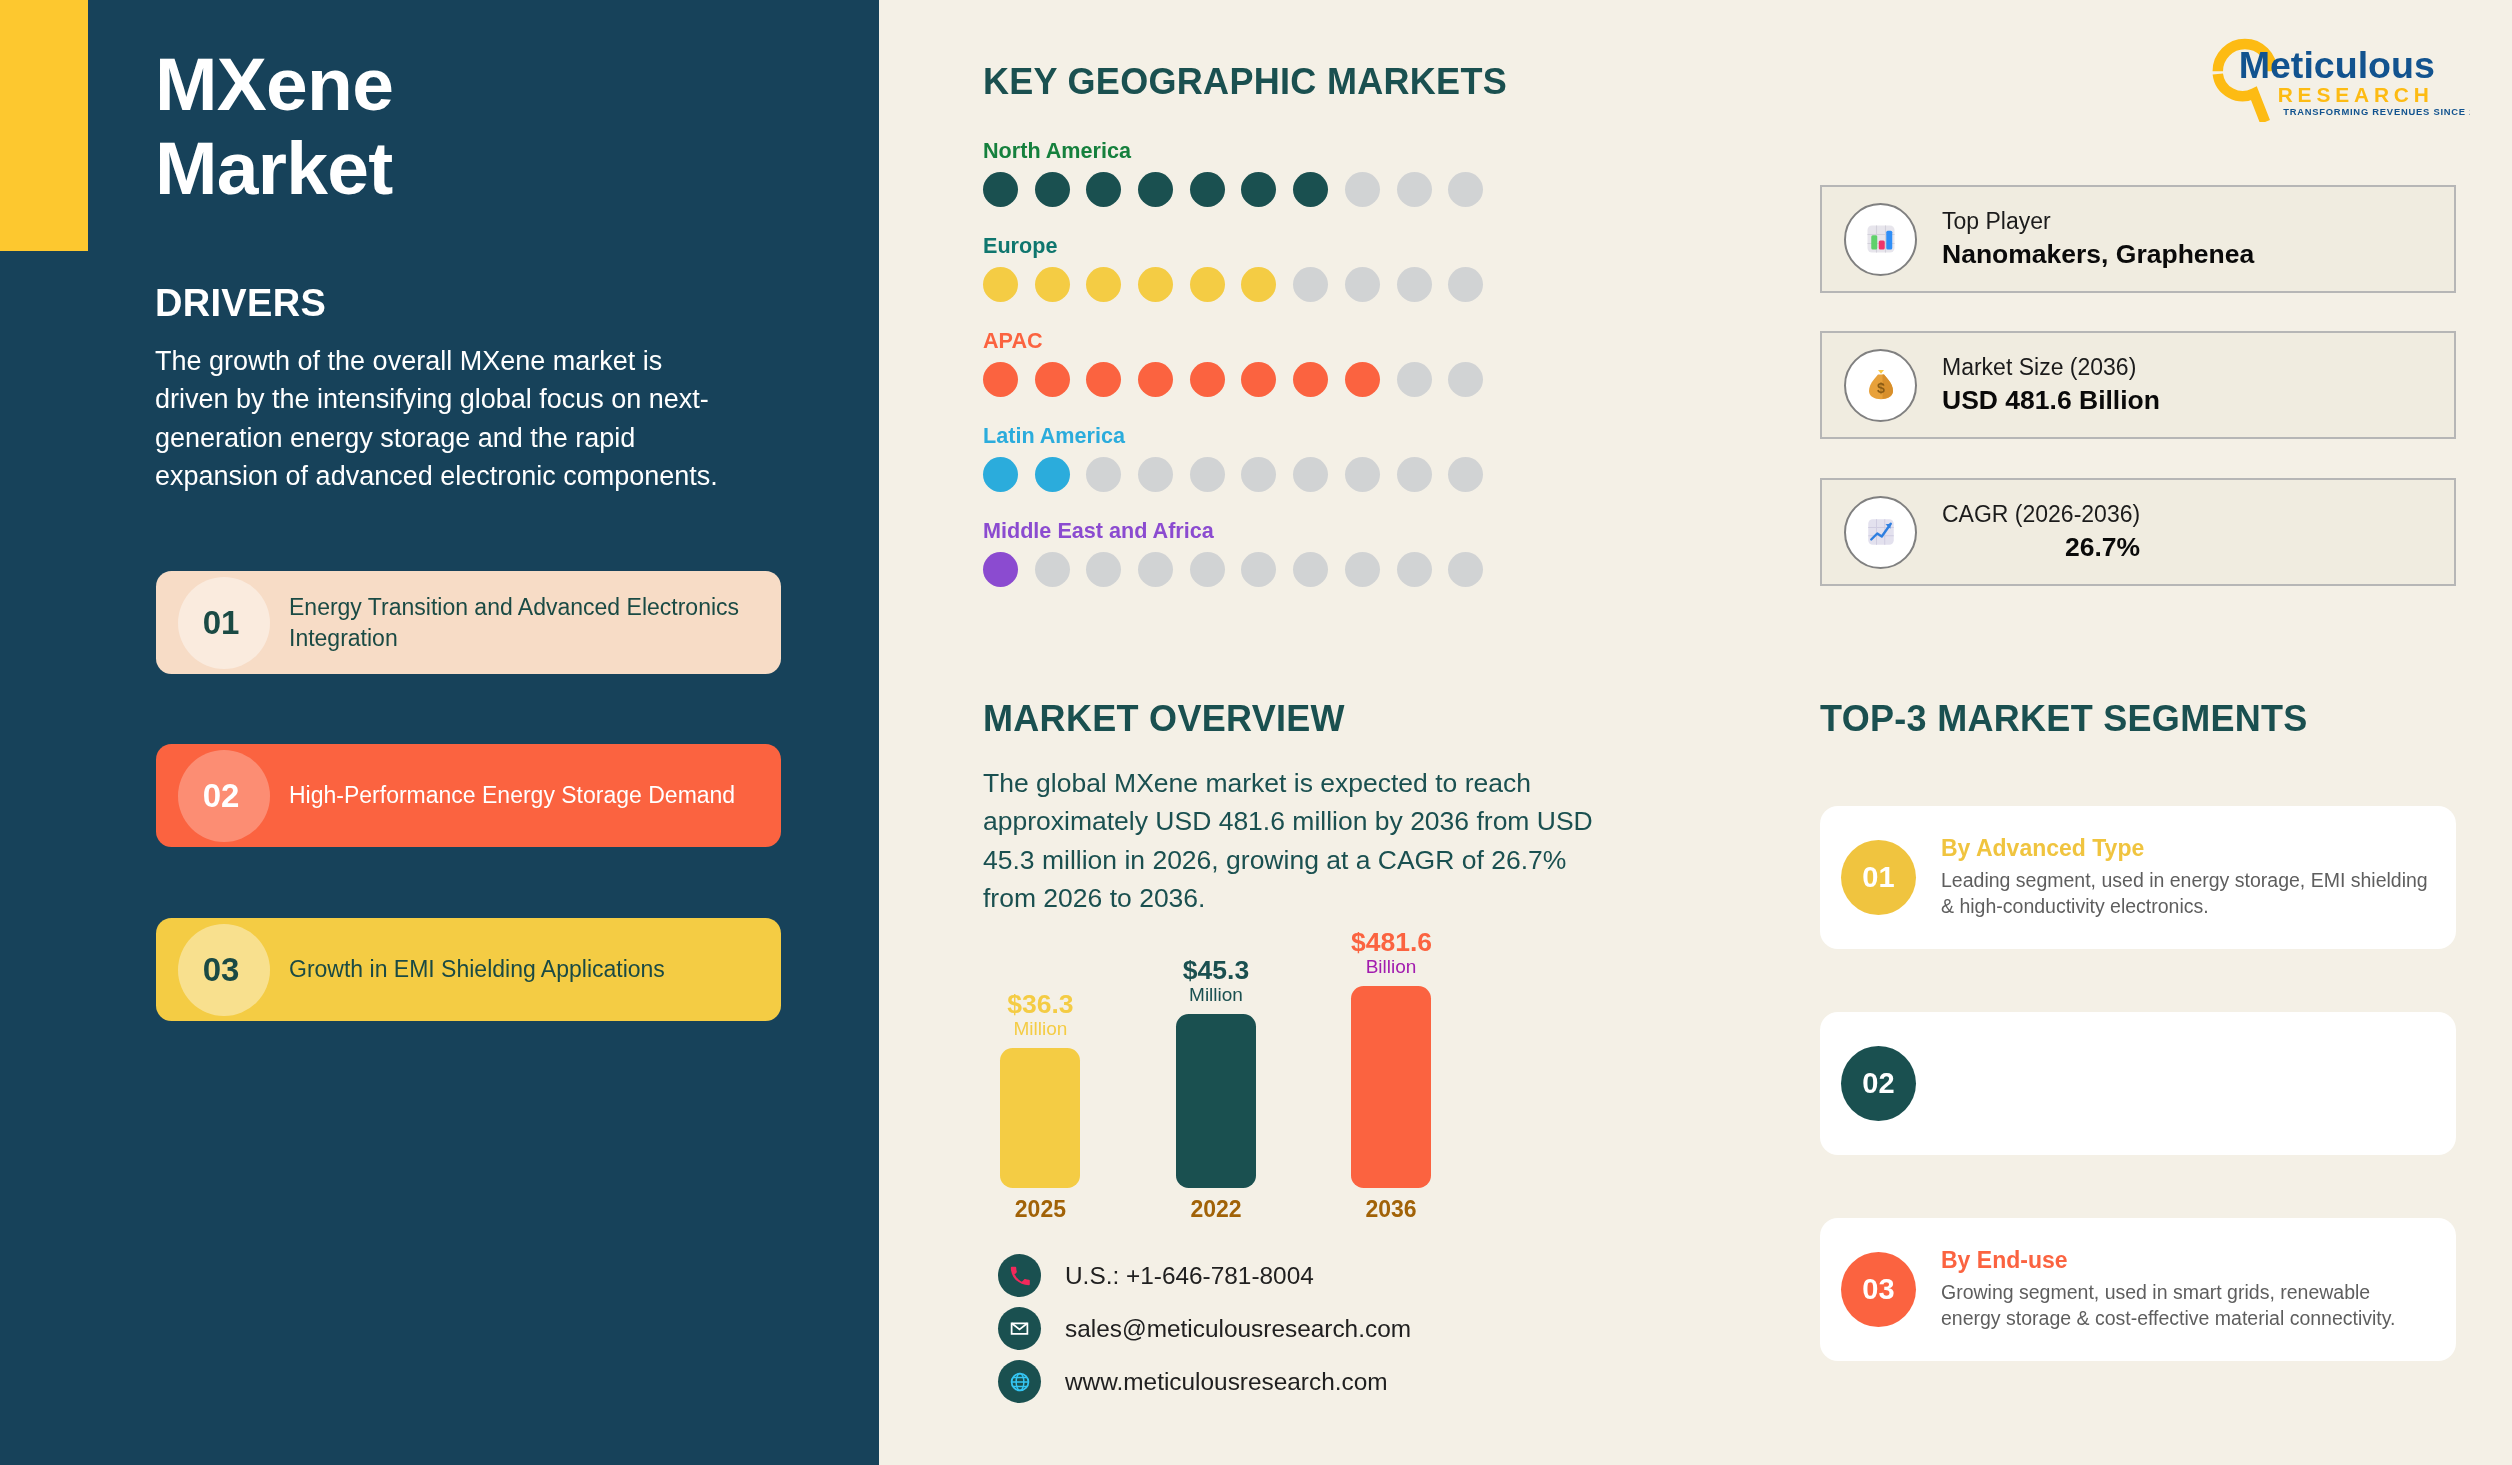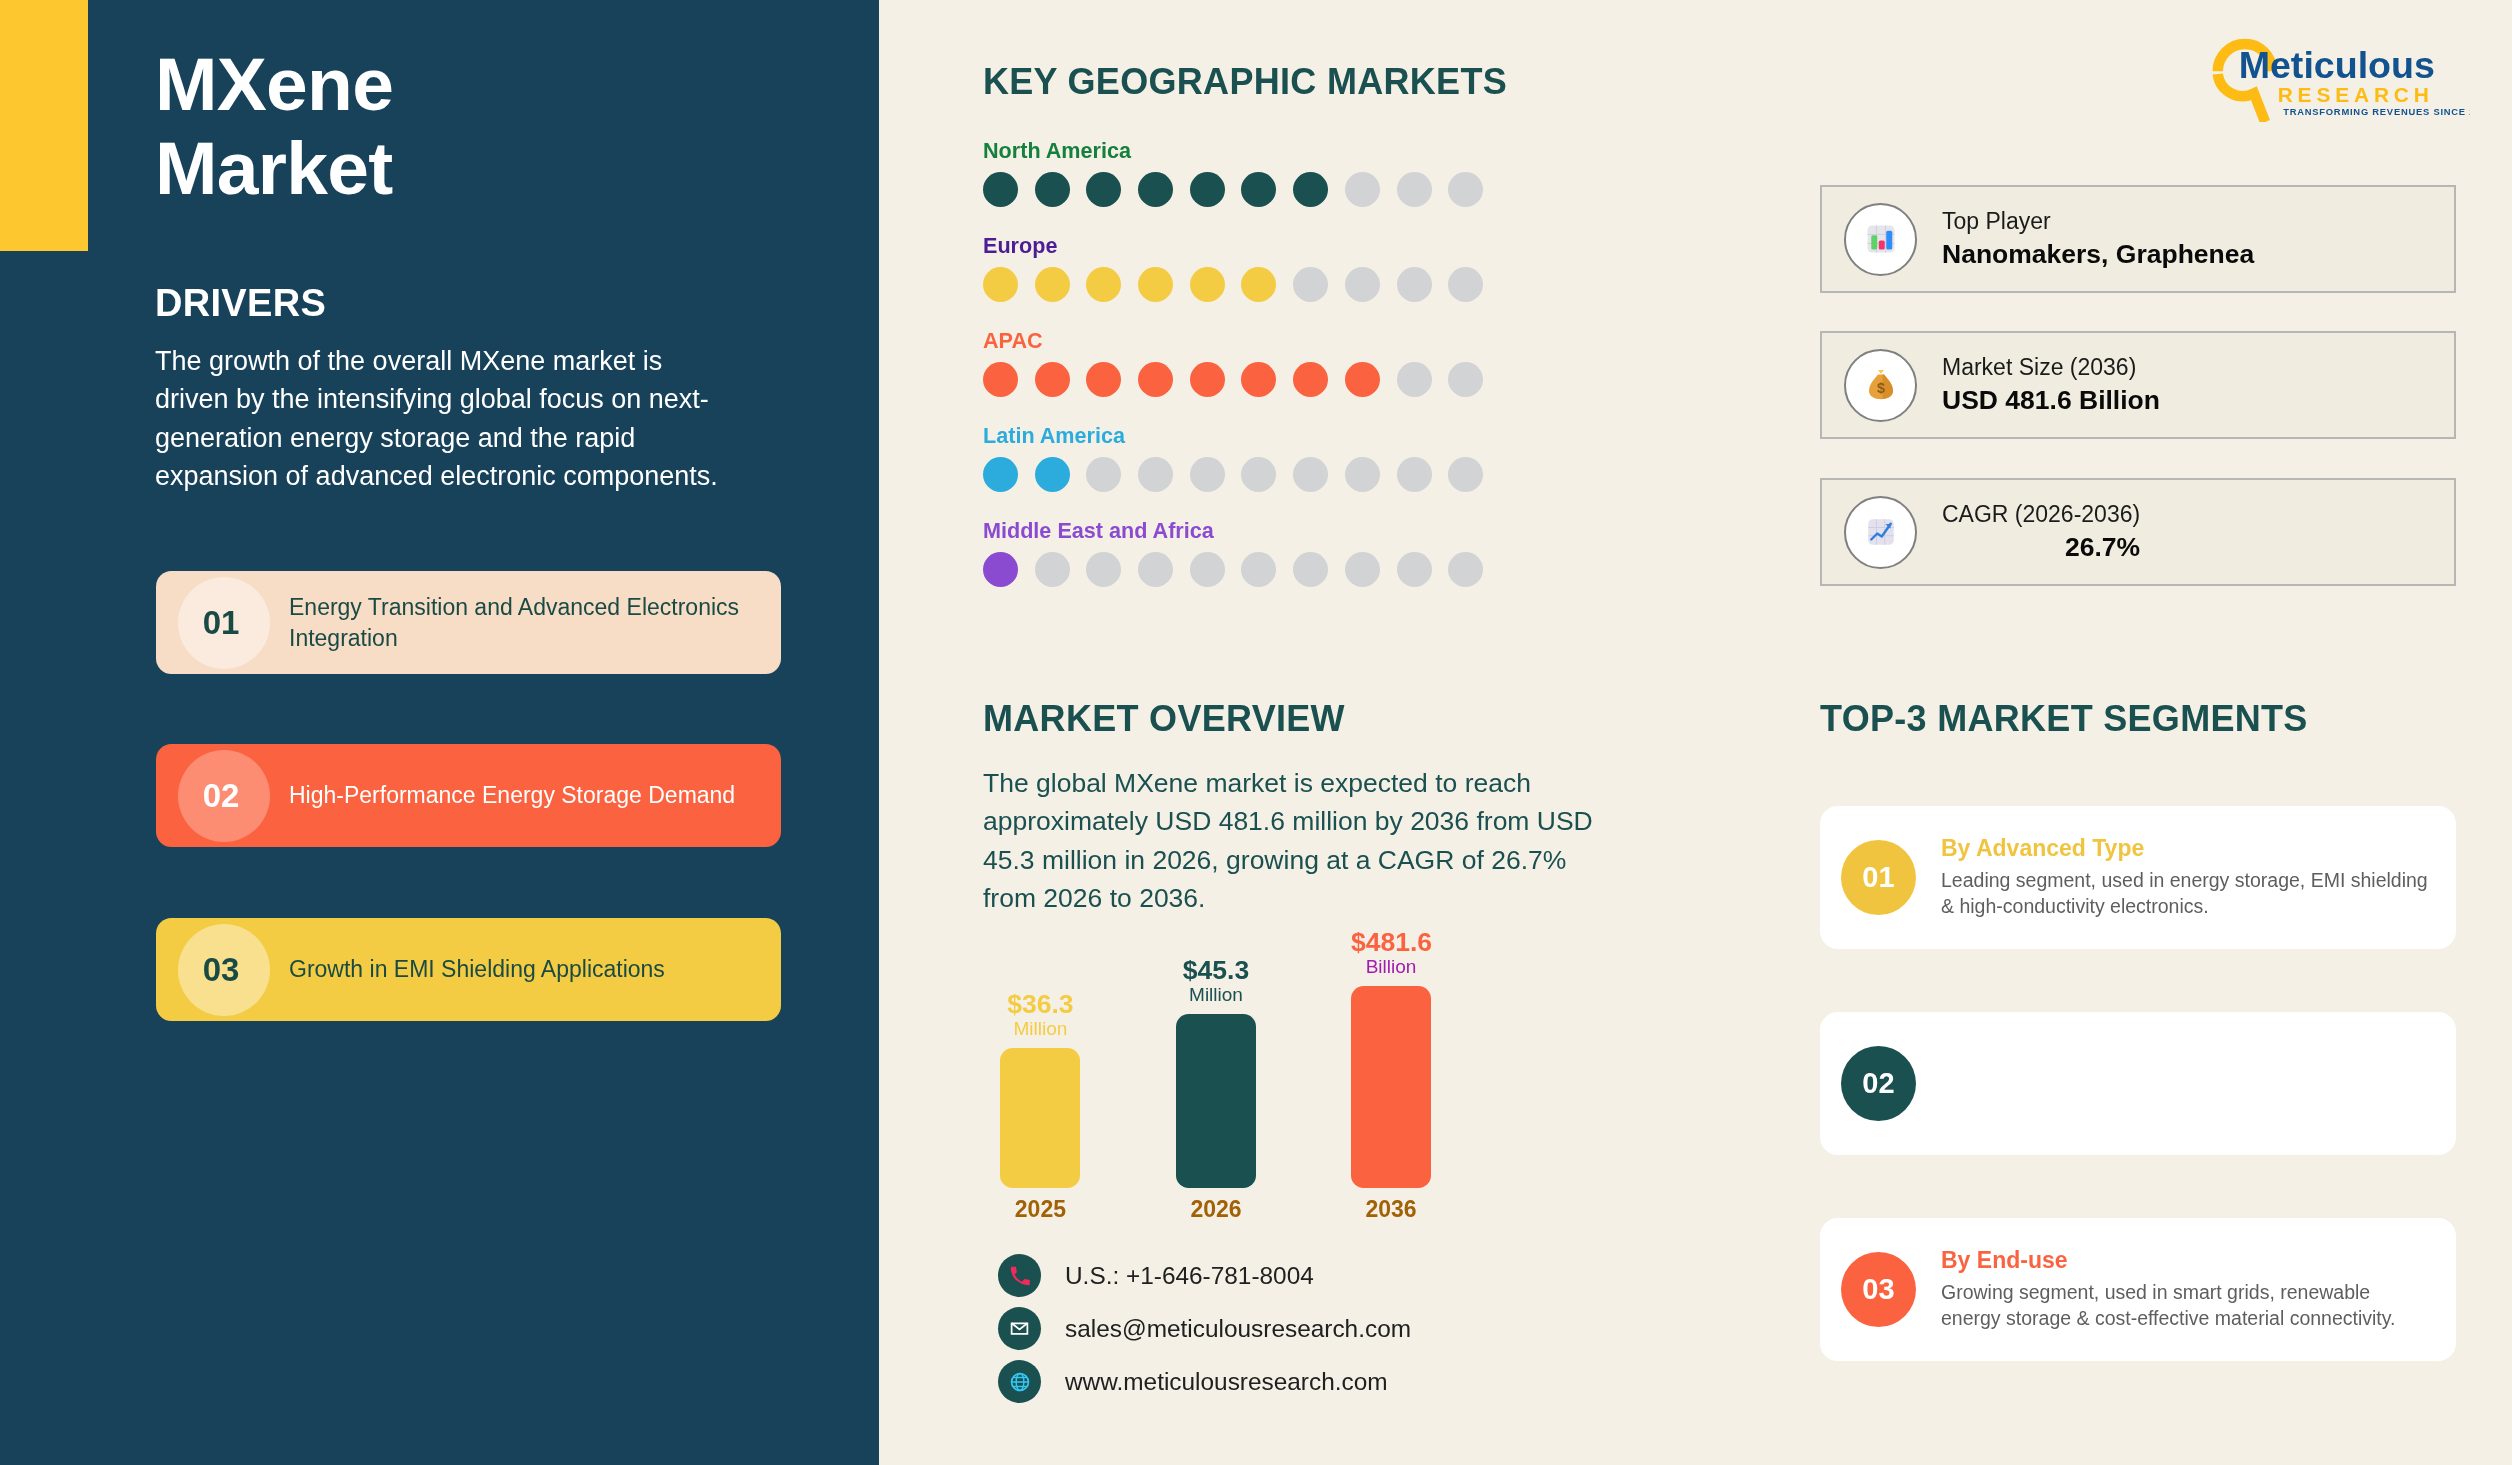--- a/index.html
+++ b/index.html
@@ -339,21 +339,21 @@
       <span class="geo-dot" style="background: rgb(26, 80, 80);"></span>
       <span class="geo-dot" style="background: rgb(26, 80, 80);"></span>
       <span class="geo-dot" style="background: rgb(26, 80, 80);"></span>
       <span class="geo-dot" style="background: rgb(26, 80, 80);"></span>
       <span class="geo-dot off"></span>
       <span class="geo-dot off"></span>
       <span class="geo-dot off"></span>
     </div>
 </div>
 <div class="geo-row" id="geo-row-1">
-  <span class="geo-label" style="color: #4c1d95;">Europe</span>
+  <span class="geo-label" style="color: #0f766e;">Europe</span>
   <div class="geo-dots">
       <span class="geo-dot" style="background: rgb(244, 204, 68);"></span>
       <span class="geo-dot" style="background: rgb(244, 204, 68);"></span>
       <span class="geo-dot" style="background: rgb(244, 204, 68);"></span>
       <span class="geo-dot" style="background: rgb(244, 204, 68);"></span>
       <span class="geo-dot" style="background: rgb(244, 204, 68);"></span>
       <span class="geo-dot" style="background: rgb(244, 204, 68);"></span>
       <span class="geo-dot off"></span>
       <span class="geo-dot off"></span>
       <span class="geo-dot off"></span>
@@ -419,21 +419,21 @@
     <div class="bar-val" style="color: rgb(26, 80, 80);">$45.3</div>
     <div class="bar-unit" style="color: rgb(26, 80, 80);">Million</div>
     <div class="bar-rect" style="height: 174px; background: rgb(26, 80, 80);"></div>
   </div>
   <div class="bar-col" id="bar-col-2">
     <div class="bar-val" style="color: rgb(251, 99, 64);">$481.6</div>
     <div class="bar-unit" style="color: #a21caf;">Billion</div>
     <div class="bar-rect" style="height: 202px; background: rgb(251, 99, 64);"></div>
   </div>
   <div class="bar-year" id="bar-year-0">2025</div>
-  <div class="bar-year" id="bar-year-1">2026</div>
+  <div class="bar-year" id="bar-year-1">2022</div>
   <div class="bar-year" id="bar-year-2">2036</div>
 </div>
 
 <div id="contacts">
   <div class="contact-row">
     <span class="contact-icon">
       <svg viewBox="0 0 24 24" width="22" height="22">
           <path fill="#F2295B" d="M6.6 10.8c1.6 3.2 4.2 5.8 7.4 7.4l2.5-2.5c.3-.3.8-.4 1.2-.3 1.2.4 2.6.6 4 .6.6 0 1 .4 1 1V21c0 .6-.4 1-1 1C10.4 22 2 13.6 2 3c0-.6.4-1 1-1h3.9c.6 0 1 .4 1 1 0 1.4.2 2.8.6 4 .1.4 0 .9-.3 1.2l-2.6 2.6z"></path>
         </svg>
     </span>

